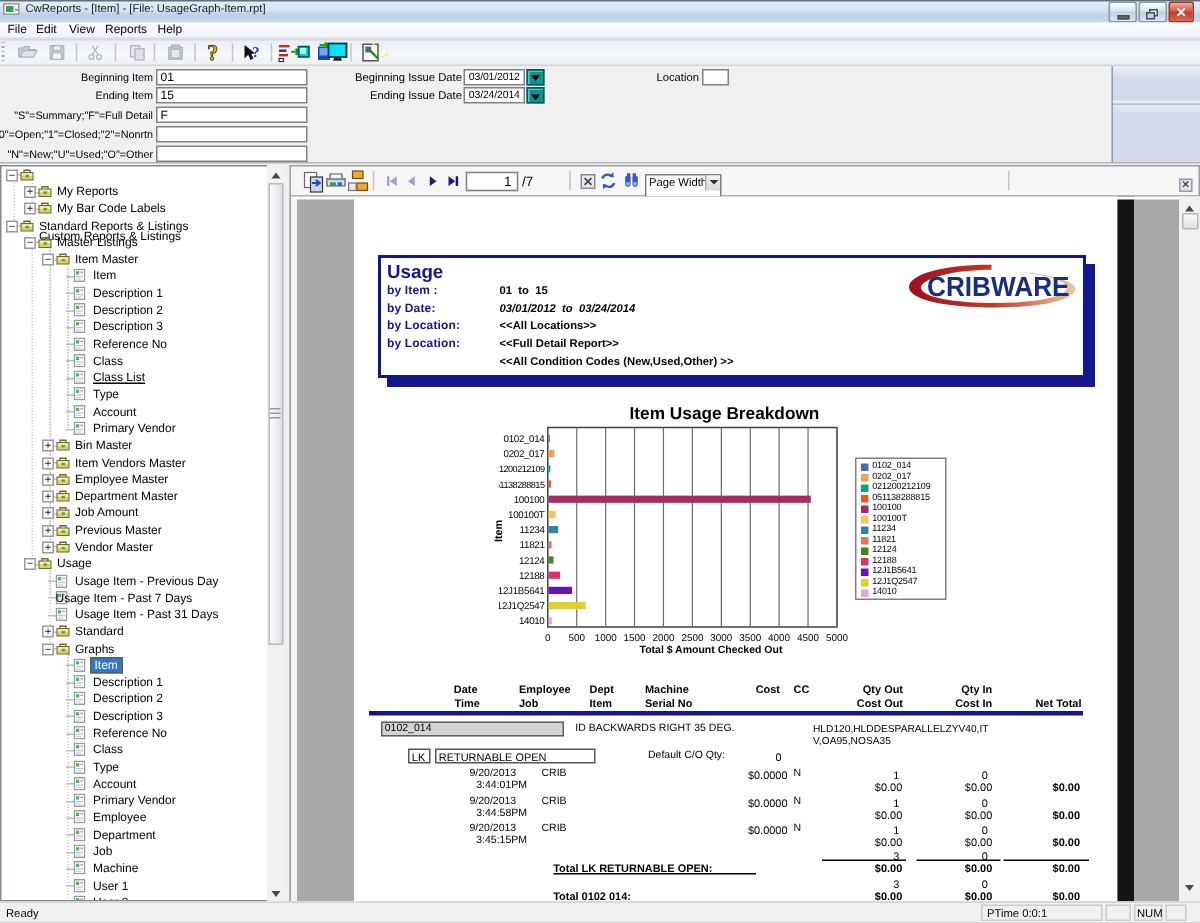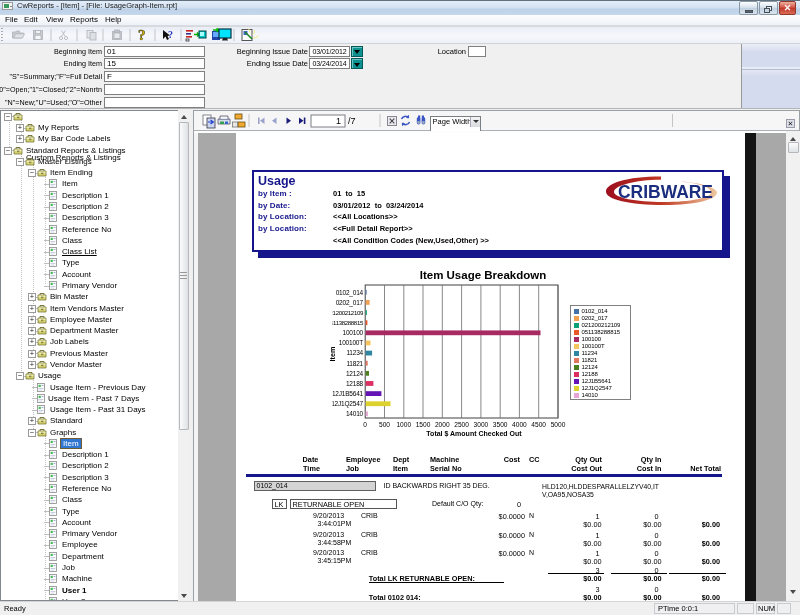--- a/index.html
+++ b/index.html
@@ -185,21 +185,21 @@
 <div class="ab" style="left:27.5px;top:61.699999999999996px;width:10px;height:1px;background:#bdbdbd;"></div>
 <div class="ab" style="left:28px;top:58.199999999999996px;width:8px;height:8px;background:#fff;border:1px solid #9a9a9a;font-size:7.5px;line-height:6px;text-align:center;color:#222;">−</div>
 <div class="ab" style="left:37px;top:57.199999999999996px;">
       <svg width="10" height="9" viewBox="0 0 10 9">
         <path d="M1 3 L1 8 L9 8 L9 3 Z" fill="#d6d373" stroke="#6b6b2a" stroke-width="0.7"></path>
         <path d="M3 3 L3 1.5 L7 1.5 L7 3" fill="none" stroke="#6b6b2a" stroke-width="0.9"></path>
         <rect x="1.6" y="3.6" width="6.8" height="1.6" fill="#efeec0"></rect>
         <rect x="4" y="4.6" width="2.4" height="1.6" fill="#8a8a3a"></rect>
       </svg>
     </div>
-<div class="tree-row" style="left:50px;top:57.199999999999996px;">Item Ending</div>
+<div class="tree-row" style="left:50px;top:57.199999999999996px;">Item Master</div>
 <div class="ab" style="left:43.5px;top:72.97999999999999px;width:7px;height:1px;background:#bdbdbd;"></div>
 <div class="ab" style="left:49px;top:68.47999999999999px;">
       <svg width="8" height="9" viewBox="0 0 8 9">
         <rect x="0.5" y="0.5" width="7" height="8" fill="#fdfdfd" stroke="#8a8a8a" stroke-width="0.8"></rect>
         <rect x="1.6" y="1.8" width="2.2" height="2.2" fill="#44bb55"></rect>
         <rect x="4.6" y="2" width="1.8" height="1" fill="#99aadd"></rect>
         <rect x="1.6" y="5" width="4.8" height="0.8" fill="#b8c4d8"></rect>
         <rect x="1.6" y="6.6" width="3.6" height="0.8" fill="#c8d0e0"></rect>
       </svg>
     </div>
@@ -350,21 +350,21 @@
 <div class="ab" style="left:27.5px;top:230.9px;width:10px;height:1px;background:#bdbdbd;"></div>
 <div class="ab" style="left:28px;top:227.4px;width:8px;height:8px;background:#fff;border:1px solid #9a9a9a;font-size:7.5px;line-height:6px;text-align:center;color:#222;">+</div>
 <div class="ab" style="left:37px;top:226.4px;">
       <svg width="10" height="9" viewBox="0 0 10 9">
         <path d="M1 3 L1 8 L9 8 L9 3 Z" fill="#d6d373" stroke="#6b6b2a" stroke-width="0.7"></path>
         <path d="M3 3 L3 1.5 L7 1.5 L7 3" fill="none" stroke="#6b6b2a" stroke-width="0.9"></path>
         <rect x="1.6" y="3.6" width="6.8" height="1.6" fill="#efeec0"></rect>
         <rect x="4" y="4.6" width="2.4" height="1.6" fill="#8a8a3a"></rect>
       </svg>
     </div>
-<div class="tree-row" style="left:50px;top:226.4px;">Job Labels</div>
+<div class="tree-row" style="left:50px;top:226.4px;">Job Amount</div>
 <div class="ab" style="left:27.5px;top:242.18px;width:10px;height:1px;background:#bdbdbd;"></div>
 <div class="ab" style="left:28px;top:238.68px;width:8px;height:8px;background:#fff;border:1px solid #9a9a9a;font-size:7.5px;line-height:6px;text-align:center;color:#222;">+</div>
 <div class="ab" style="left:37px;top:237.68px;">
       <svg width="10" height="9" viewBox="0 0 10 9">
         <path d="M1 3 L1 8 L9 8 L9 3 Z" fill="#d6d373" stroke="#6b6b2a" stroke-width="0.7"></path>
         <path d="M3 3 L3 1.5 L7 1.5 L7 3" fill="none" stroke="#6b6b2a" stroke-width="0.9"></path>
         <rect x="1.6" y="3.6" width="6.8" height="1.6" fill="#efeec0"></rect>
         <rect x="4" y="4.6" width="2.4" height="1.6" fill="#8a8a3a"></rect>
       </svg>
     </div>
@@ -405,21 +405,21 @@
 <div class="ab" style="left:31.5px;top:287.3px;width:7px;height:1px;background:#bdbdbd;"></div>
 <div class="ab" style="left:37px;top:282.8px;">
       <svg width="8" height="9" viewBox="0 0 8 9">
         <rect x="0.5" y="0.5" width="7" height="8" fill="#fdfdfd" stroke="#8a8a8a" stroke-width="0.8"></rect>
         <rect x="1.6" y="1.8" width="2.2" height="2.2" fill="#44bb55"></rect>
         <rect x="4.6" y="2" width="1.8" height="1" fill="#99aadd"></rect>
         <rect x="1.6" y="5" width="4.8" height="0.8" fill="#b8c4d8"></rect>
         <rect x="1.6" y="6.6" width="3.6" height="0.8" fill="#c8d0e0"></rect>
       </svg>
     </div>
-<div class="tree-row" style="left:48px;top:282.8px;">Usage Item - Past 7 Days</div>
+<div class="tree-row" style="left:37px;top:282.8px;">Usage Item - Past 7 Days</div>
 <div class="ab" style="left:31.5px;top:298.58px;width:7px;height:1px;background:#bdbdbd;"></div>
 <div class="ab" style="left:37px;top:294.08px;">
       <svg width="8" height="9" viewBox="0 0 8 9">
         <rect x="0.5" y="0.5" width="7" height="8" fill="#fdfdfd" stroke="#8a8a8a" stroke-width="0.8"></rect>
         <rect x="1.6" y="1.8" width="2.2" height="2.2" fill="#44bb55"></rect>
         <rect x="4.6" y="2" width="1.8" height="1" fill="#99aadd"></rect>
         <rect x="1.6" y="5" width="4.8" height="0.8" fill="#b8c4d8"></rect>
         <rect x="1.6" y="6.6" width="3.6" height="0.8" fill="#c8d0e0"></rect>
       </svg>
     </div>
@@ -592,21 +592,21 @@
 <div class="ab" style="left:43.5px;top:479.06px;width:7px;height:1px;background:#bdbdbd;"></div>
 <div class="ab" style="left:49px;top:474.56px;">
       <svg width="8" height="9" viewBox="0 0 8 9">
         <rect x="0.5" y="0.5" width="7" height="8" fill="#fdfdfd" stroke="#8a8a8a" stroke-width="0.8"></rect>
         <rect x="1.6" y="1.8" width="2.2" height="2.2" fill="#44bb55"></rect>
         <rect x="4.6" y="2" width="1.8" height="1" fill="#99aadd"></rect>
         <rect x="1.6" y="5" width="4.8" height="0.8" fill="#b8c4d8"></rect>
         <rect x="1.6" y="6.6" width="3.6" height="0.8" fill="#c8d0e0"></rect>
       </svg>
     </div>
-<div class="tree-row" style="left:62px;top:474.56px;font-weight:bold;">User 1</div>
+<div class="tree-row" style="left:62px;top:474.56px;">User 1</div>
 
 <div class="ab" style="left:49px;top:485.84px;">
       <svg width="8" height="9" viewBox="0 0 8 9">
         <rect x="0.5" y="0.5" width="7" height="8" fill="#fdfdfd" stroke="#8a8a8a" stroke-width="0.8"></rect>
         <rect x="1.6" y="1.8" width="2.2" height="2.2" fill="#44bb55"></rect>
         <rect x="4.6" y="2" width="1.8" height="1" fill="#99aadd"></rect>
         <rect x="1.6" y="5" width="4.8" height="0.8" fill="#b8c4d8"></rect>
         <rect x="1.6" y="6.6" width="3.6" height="0.8" fill="#c8d0e0"></rect>
       </svg>
     </div>
@@ -697,21 +697,21 @@
  <div class="ab" style="left:4px;top:459px;width:0;height:0;border-left:3.5px solid transparent;border-right:3.5px solid transparent;border-top:4.5px solid #4a4a4a;"></div>
 </div>
 
 <div class="ab" style="left:233px;top:131px;width:511px;height:470px;overflow:hidden;">
 <div class="ab" style="left:25px;top:45px;width:472px;height:81.5px;background:#16168c;"></div>
 <div class="ab" style="left:19px;top:39px;width:472px;height:82px;background:#fff;border:2px solid #16168c;"></div>
 <div class="ab" style="left:25px;top:42.5px;font-size:12.5px;font-weight:bold;color:#16168c;">Usage</div>
 <div class="ab" style="left:25px;top:58.0px;font-size:8px;font-weight:bold;color:#16168c;letter-spacing:0.1px;">by Item :</div>
 <div class="ab" style="left:100px;top:58.0px;font-size:7.5px;font-weight:bold;color:#000;">01&nbsp;&nbsp;to&nbsp;&nbsp;15</div>
 <div class="ab" style="left:25px;top:69.7px;font-size:8px;font-weight:bold;color:#16168c;letter-spacing:0.1px;">by Date:</div>
-<div class="ab" style="left:100px;top:69.7px;font-size:7.5px;font-weight:bold;color:#000;">03/01/2012&nbsp;&nbsp;to&nbsp;&nbsp;03/24/2014</div>
+<div class="ab" style="left:100px;top:69.7px;font-size:7.5px;font-weight:bold;color:#000;font-style:italic;">03/01/2012&nbsp;&nbsp;to&nbsp;&nbsp;03/24/2014</div>
 <div class="ab" style="left:25px;top:81.4px;font-size:8px;font-weight:bold;color:#16168c;letter-spacing:0.1px;">by Location:</div>
 <div class="ab" style="left:100px;top:81.4px;font-size:7.5px;font-weight:bold;color:#000;">&lt;&lt;All Locations&gt;&gt;</div>
 <div class="ab" style="left:25px;top:93.1px;font-size:8px;font-weight:bold;color:#16168c;letter-spacing:0.1px;">by Location:</div>
 <div class="ab" style="left:100px;top:93.1px;font-size:7.5px;font-weight:bold;color:#000;">&lt;&lt;Full Detail Report&gt;&gt;</div>
 <div class="ab" style="left:100px;top:104.8px;font-size:7.5px;font-weight:bold;color:#000;">&lt;&lt;All Condition Codes (New,Used,Other) &gt;&gt;</div>
 <svg class="ab" style="left:362px;top:41px;" width="128" height="42" viewBox="0 0 128 42">
 <defs>
         <linearGradient id="sw" x1="0" y1="0" x2="1" y2="0">
 <stop offset="0" stop-color="#9e0e1e"></stop>
           <stop offset="0.5" stop-color="#c03a24"></stop>

